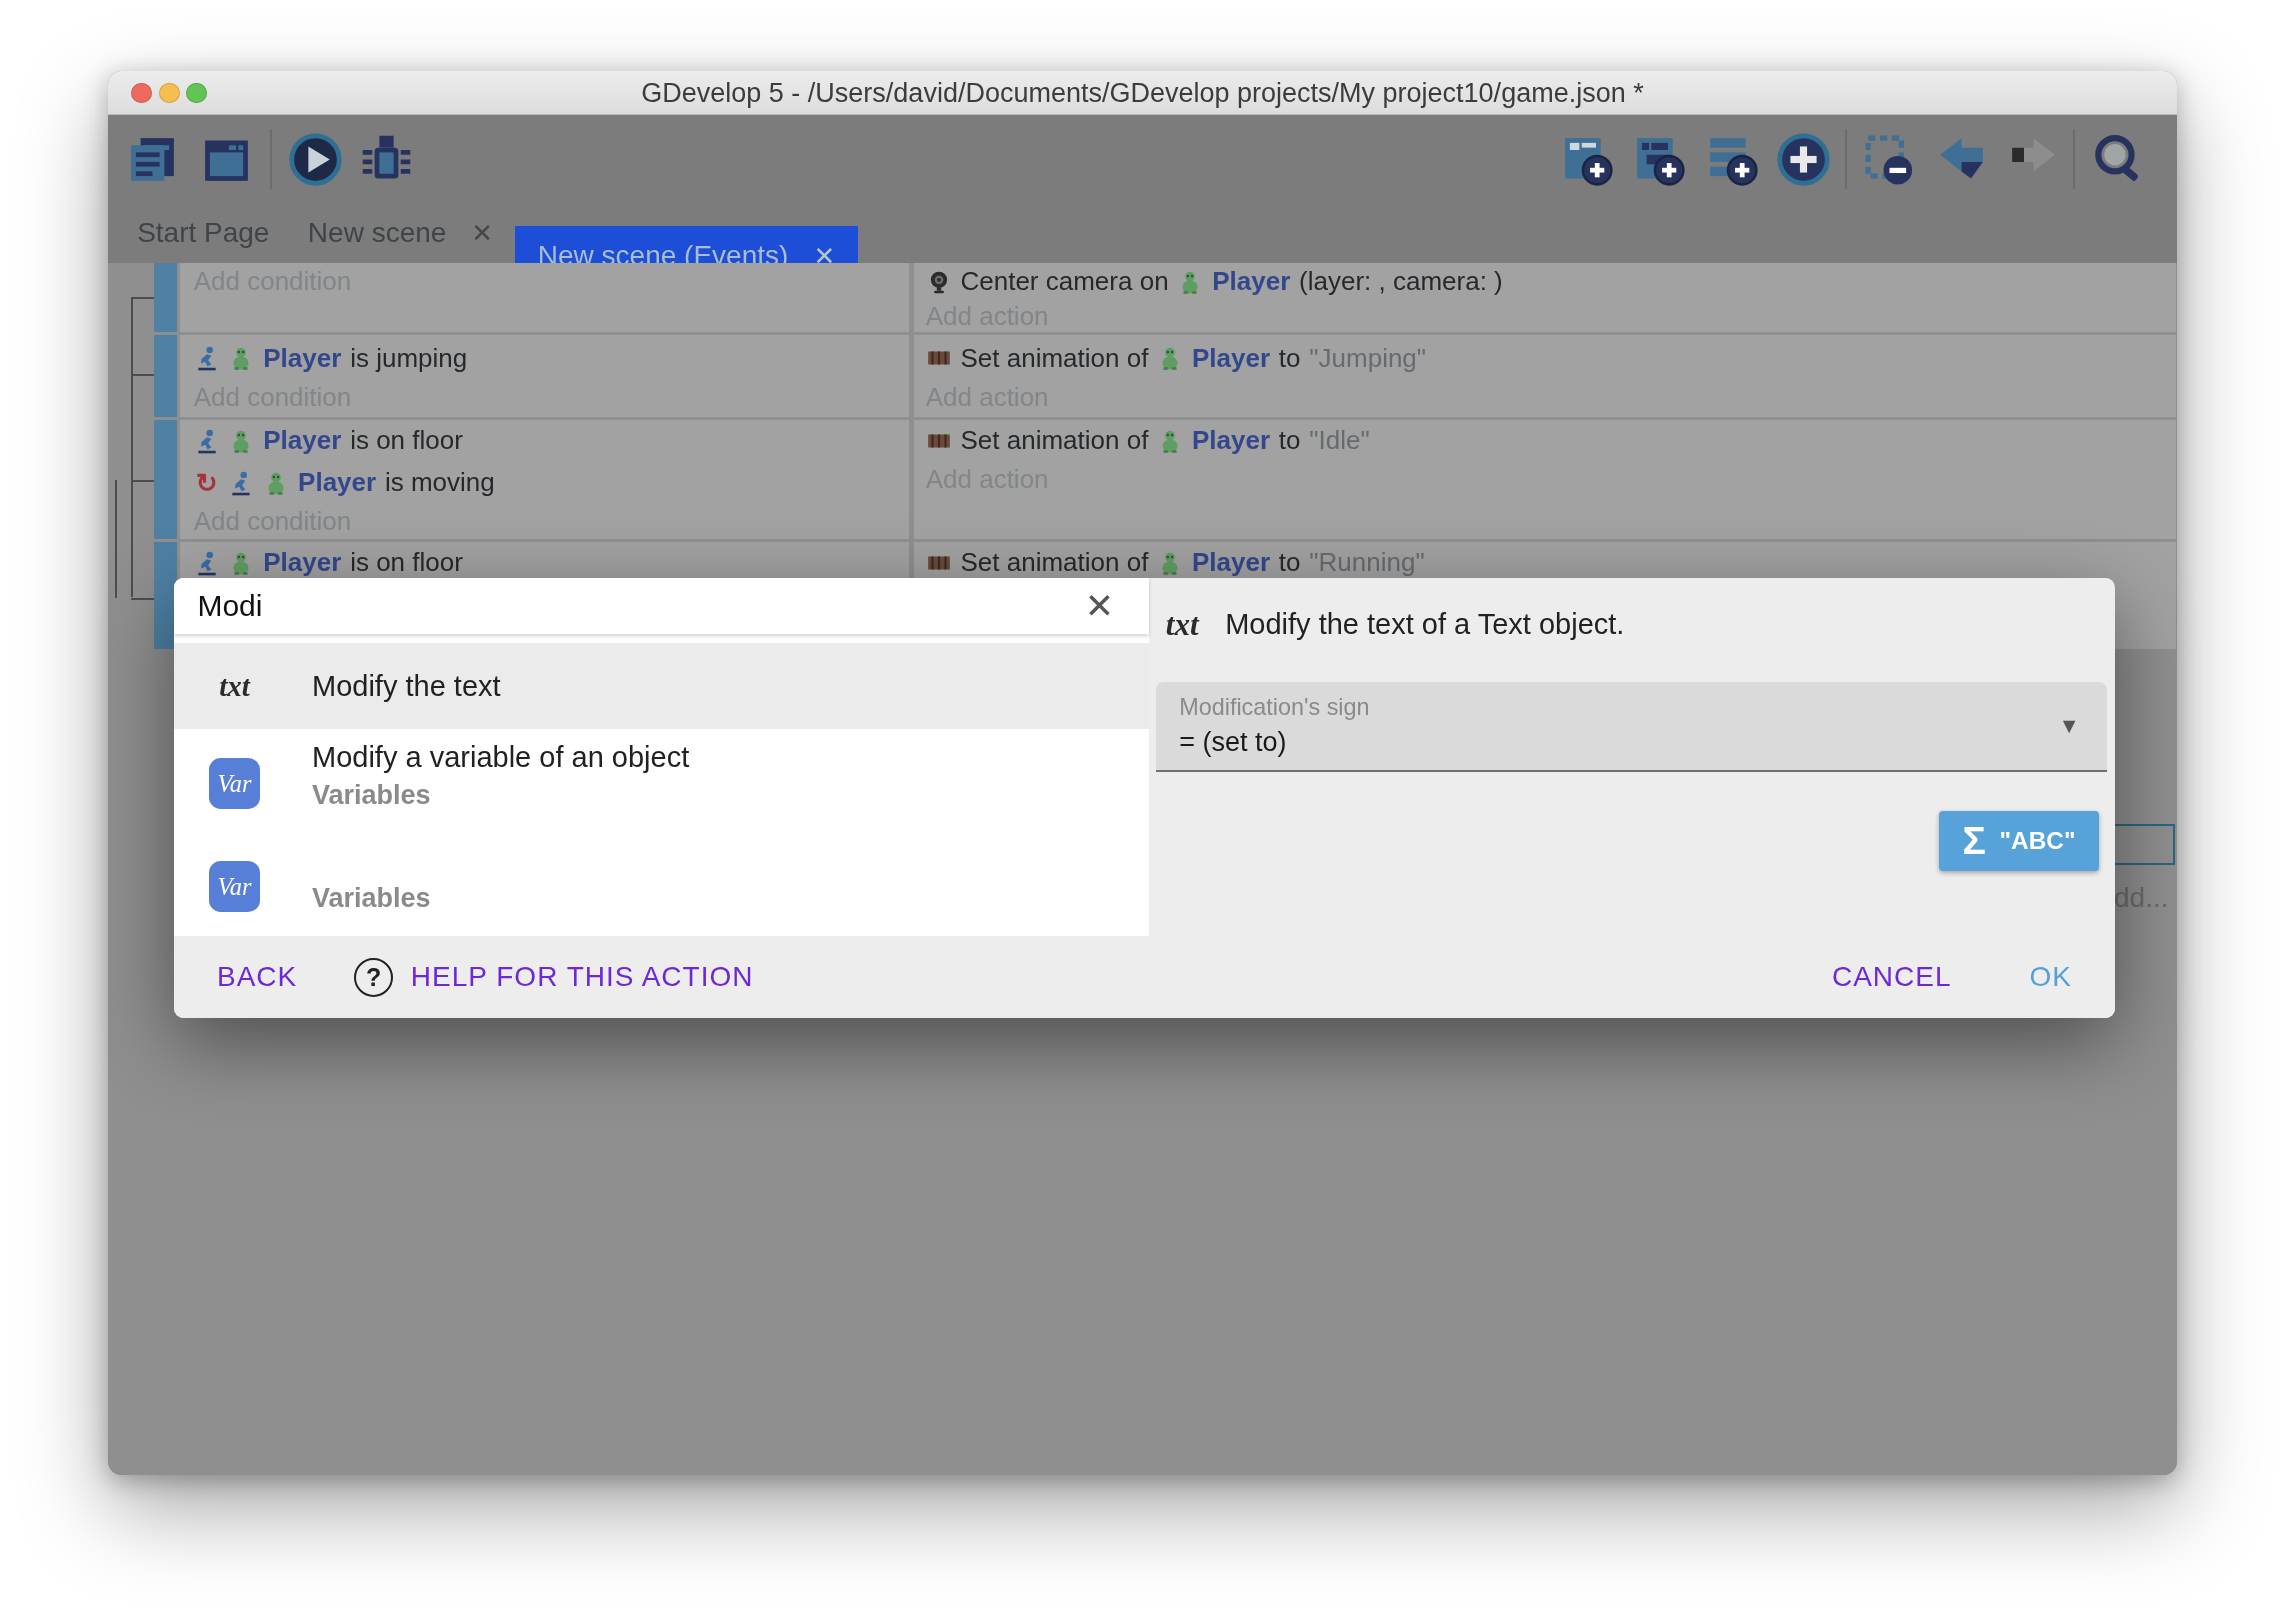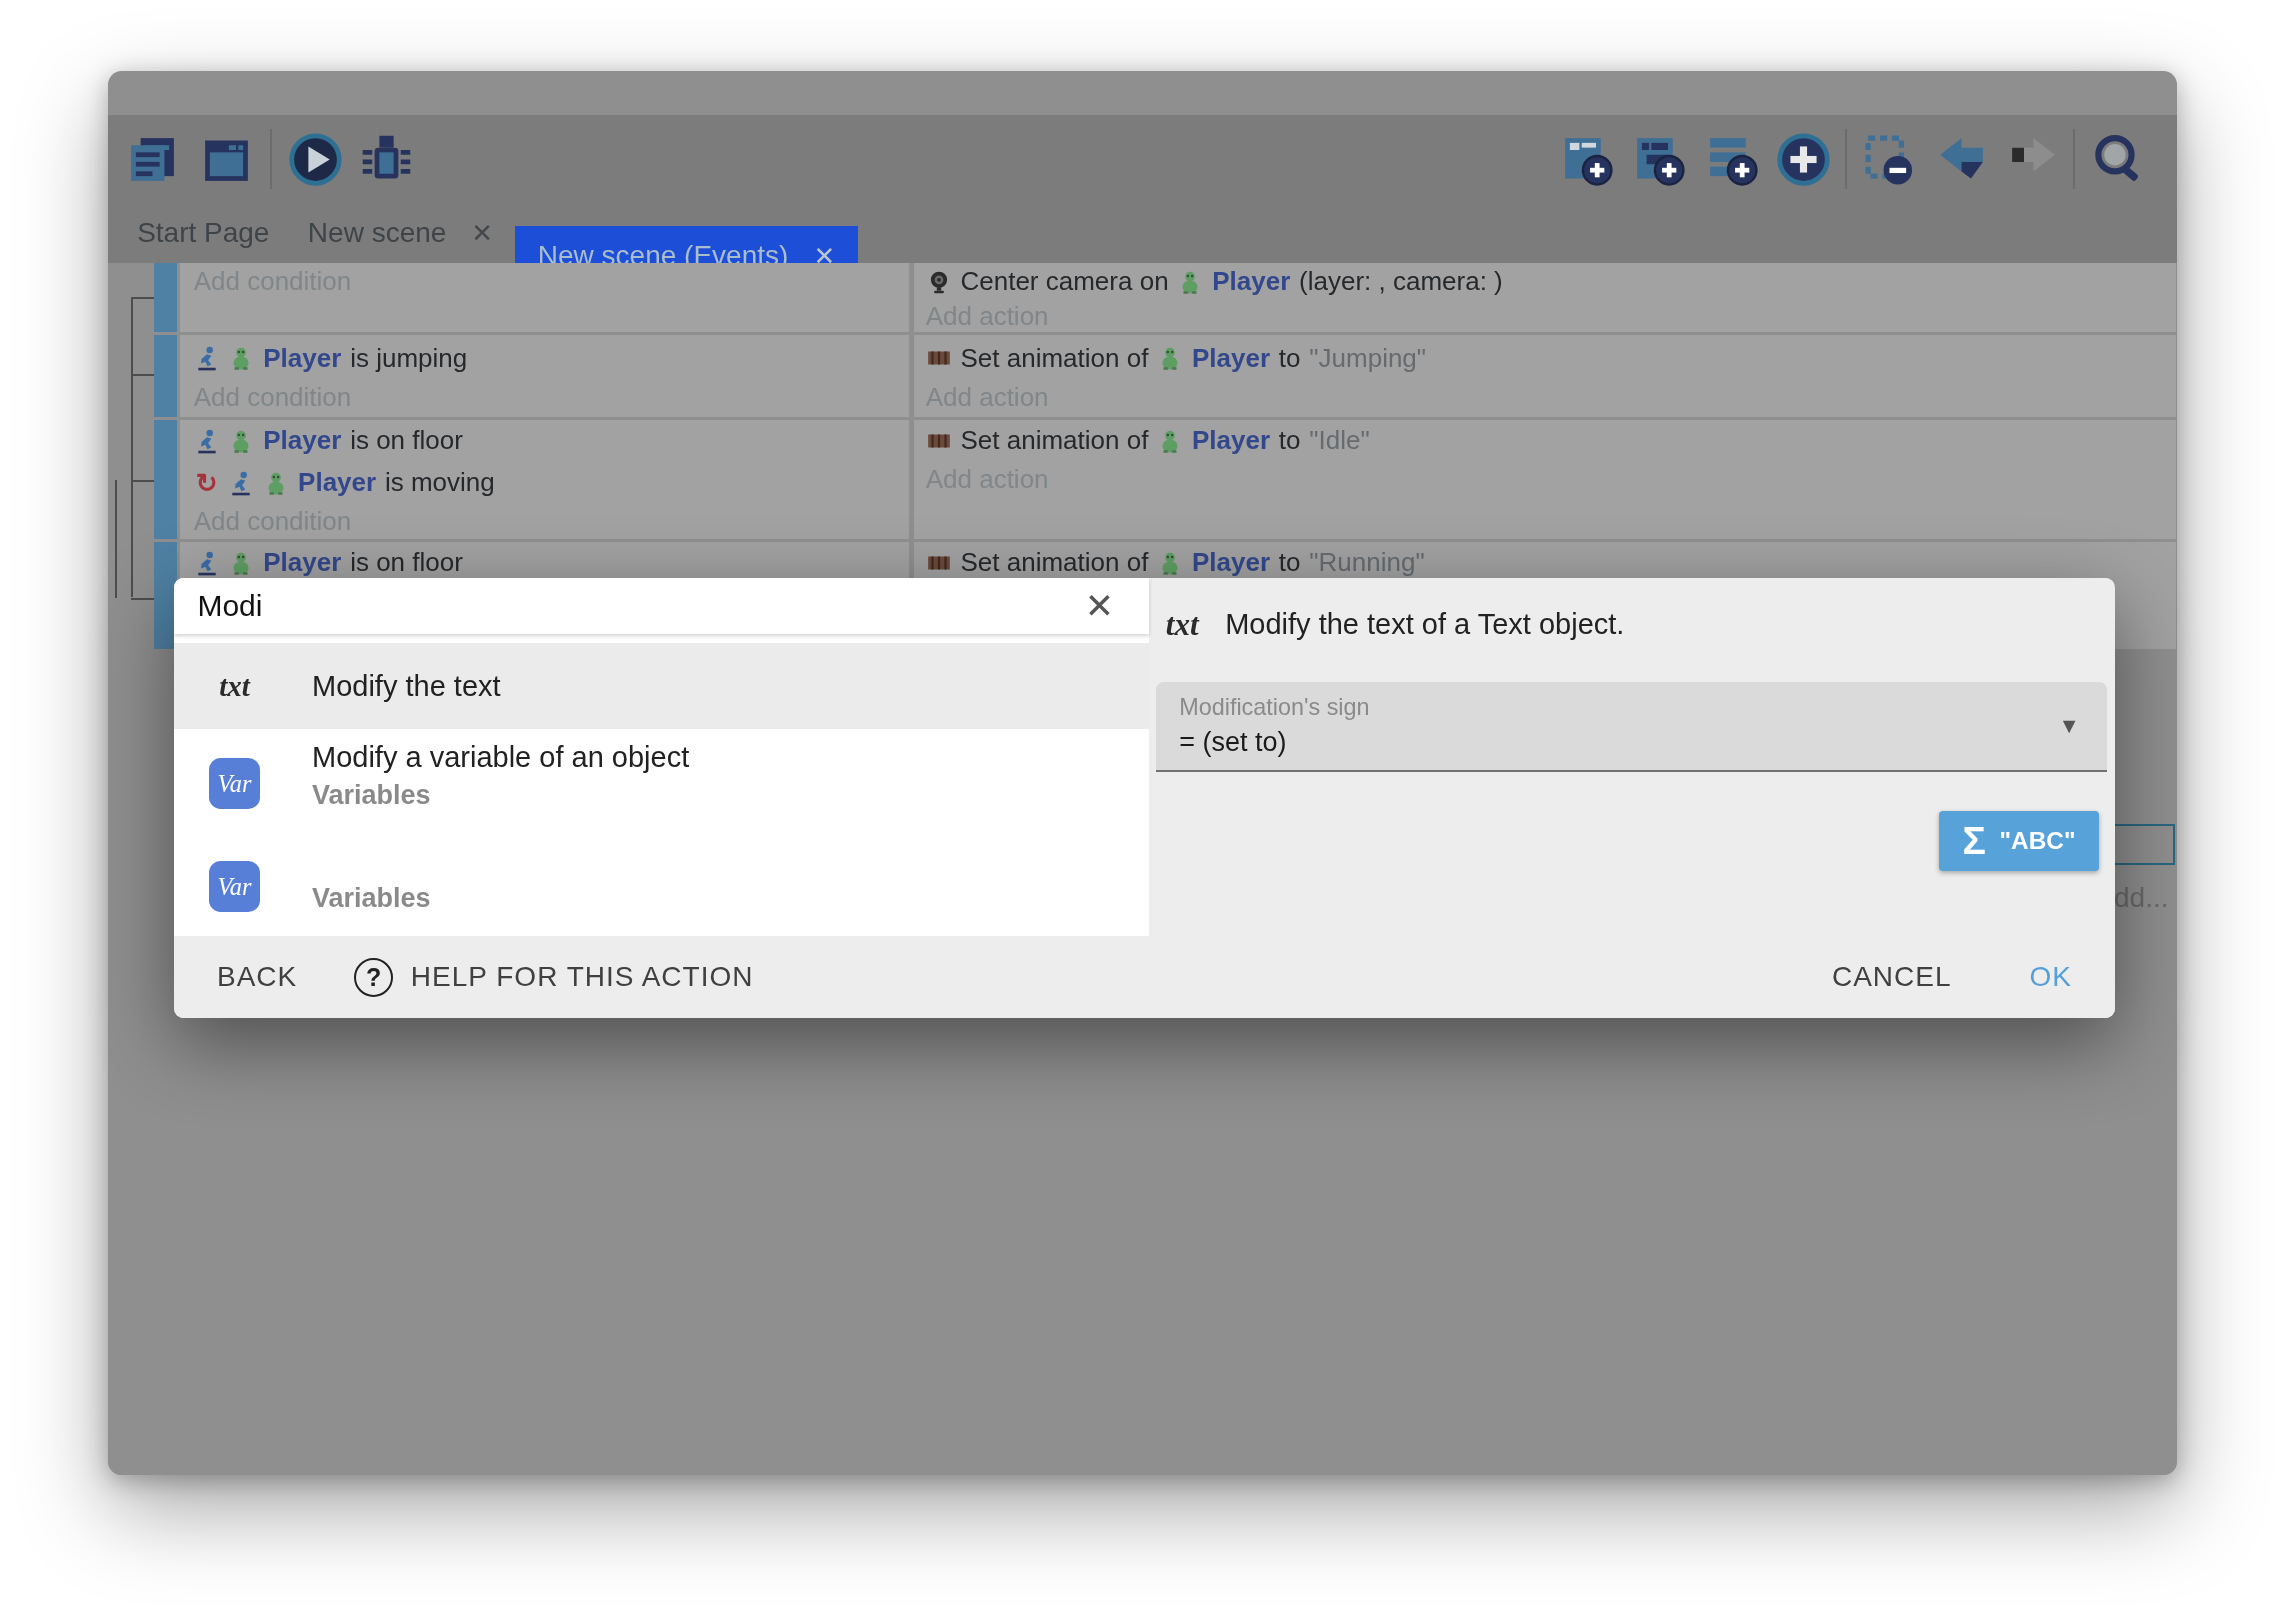--- a/index.html
+++ b/index.html
@@ -85,32 +85,38 @@
   .field .arrow { position:absolute; right:27px; top:50%; transform:translateY(-50%); font-size:21.5px; color:#555; }
   .field.value .fvalue { font-family:"DejaVu Sans Mono", monospace; font-size:30px; top:43px; }
   .field.value .flabel { color:#58a7de; }
   .sigma-btn { position:absolute; left:790px; top:233px; width:160px; height:60px; background:#56a2d9; border-radius:3.9px;
                box-shadow:0 2px 4.9px rgba(0,0,0,.3); display:flex; align-items:center; justify-content:center; gap:13.7px; color:#fff; }
   .sigma-btn .sg { font-size:39px; font-weight:bold; }
   .sigma-btn .ab { font-size:24.4px; font-weight:bold; }
 
   .dlg-footer { position:absolute; left:0; top:358px; width:100%; height:82px; background:#ededed;
                 display:flex; align-items:center; }
-  .fbtn { font-size:28px; letter-spacing:1px; color:#404040; white-space:nowrap; }
+  .fbtn { font-size:28px; letter-spacing:1px; color:#6d28d9; white-space:nowrap; }
   .fbtn.ok { color:#55a0d8; }
   .helpwrap { display:flex; align-items:center; gap:17.6px; }
   .helpcircle { width:39px; height:39px; border:2.9px solid #222; border-radius:50%; display:flex;
                 align-items:center; justify-content:center; font-size:25px; font-weight:bold; color:#222; }
 </style>
 </head>
 <body>
 
 <div class="page">
   <div class="window">
 
+    <div class="titlebar">
+      <span class="tl red"></span>
+      <span class="tl yellow"></span>
+      <span class="tl green"></span>
+      <div class="title">GDevelop 5 - /Users/david/Documents/GDevelop projects/My project10/game.json *</div>
+    </div>
 
     <div class="toolbar">
       <span class="tbi" style="left:15.6px">
         <svg viewBox="0 0 24 24">
             <rect x="7" y="3" width="14" height="16" fill="#27335f"></rect>
             <rect x="9" y="6" width="10" height="2" fill="#3f6f95"></rect>
             <rect x="3" y="6" width="14" height="15" fill="#3f6f95"></rect>
             <rect x="5" y="9" width="10" height="2" fill="#27335f"></rect>
             <rect x="5" y="13" width="10" height="2" fill="#27335f"></rect>
             <rect x="5" y="17" width="7" height="2" fill="#27335f"></rect>

